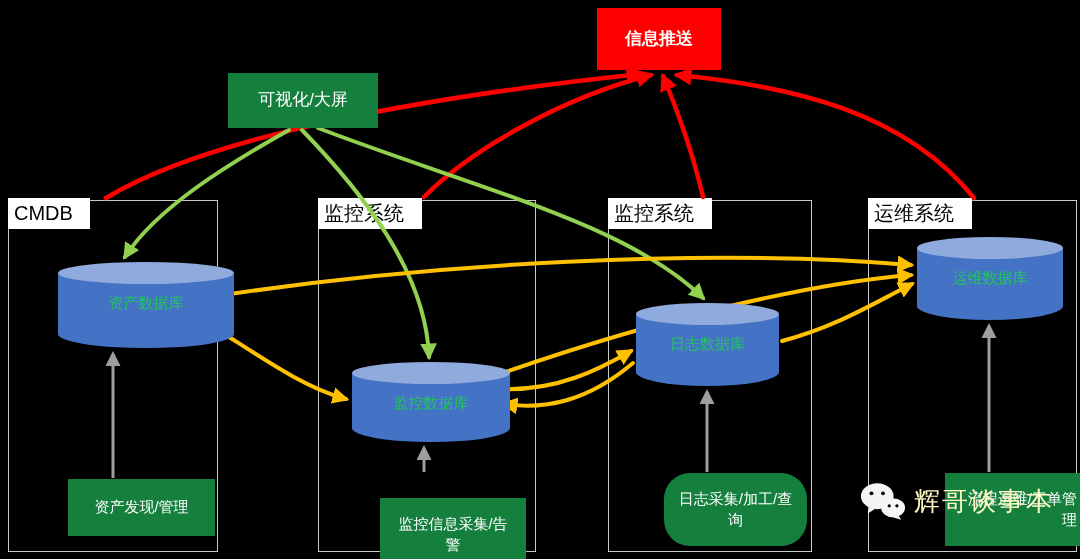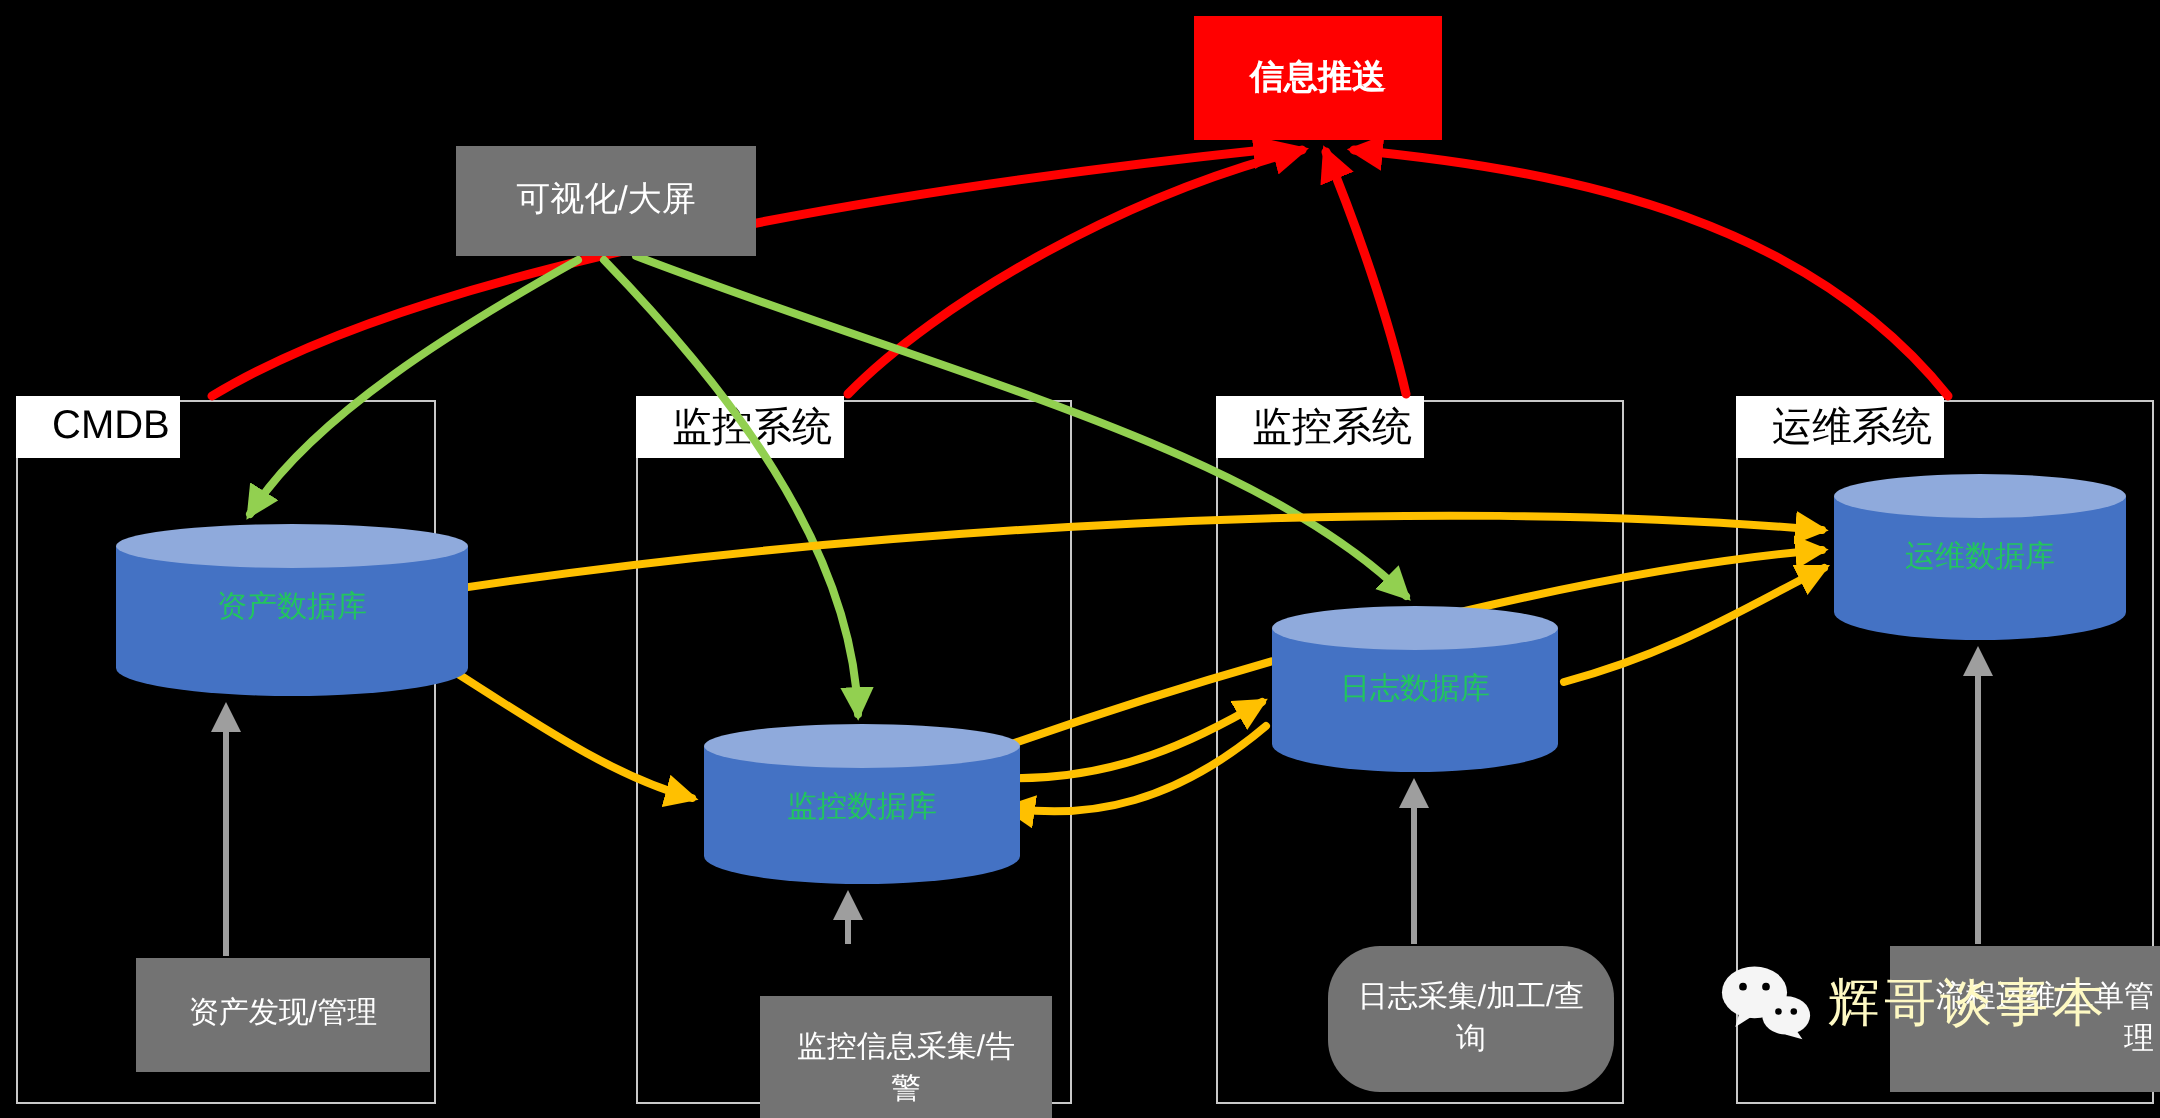--- a/index.html
+++ b/index.html
@@ -10,30 +10,30 @@
   .col {
     position:absolute; border:1.5px solid #c9c9c9; background:transparent;
     box-sizing:border-box; z-index:1;
   }
   #col-1 { left:8px;   top:200px; width:210px; height:352px; }
   #col-2 { left:318px; top:200px; width:218px; height:352px; }
   #col-3 { left:608px; top:200px; width:204px; height:352px; }
   #col-4 { left:868px; top:200px; width:209px; height:352px; }
   .col-header {
     position:absolute; background:#ffffff; color:#000000; z-index:2;
-    display:flex; align-items:center; padding-left:18px; box-sizing:border-box;
+    display:flex; align-items:center; padding-left:6px; box-sizing:border-box;
     font-size:20px; height:31px;
   }
   #hdr-1 { left:8px;   top:198px; width:82px;  }
   #hdr-2 { left:318px; top:198px; width:104px; }
   #hdr-3 { left:608px; top:198px; width:104px; }
   #hdr-4 { left:868px; top:198px; width:104px; }
   #arrows { position:absolute; left:0; top:0; z-index:3; pointer-events:none; }
   .node {
-    position:absolute; background:#737373; color:#ffffff; z-index:4;
+    position:absolute; background:#15803d; color:#ffffff; z-index:4;
     display:flex; align-items:center; justify-content:center; text-align:center;
     box-sizing:border-box; line-height:1.35;
   }
   #push-box { left:597px; top:8px;  width:124px; height:62px; background:#FF0000; font-size:17px; font-weight:bold; }
   #viz-box  { left:228px; top:73px; width:150px; height:55px; font-size:17px; }
   .proc { font-size:15px; padding:0 14px;margin-left:28px; }
   #proc-1 { left:40px;  top:479px; width:147px; height:57px; }
   #proc-2 { left:352px; top:498px; width:146px; height:73px; }
   #proc-3 { left:636px; top:473px; width:143px; height:73px;border-radius:26px; }
   #proc-4 { left:917px; top:473px; width:146px; height:73px;text-align:right; }

